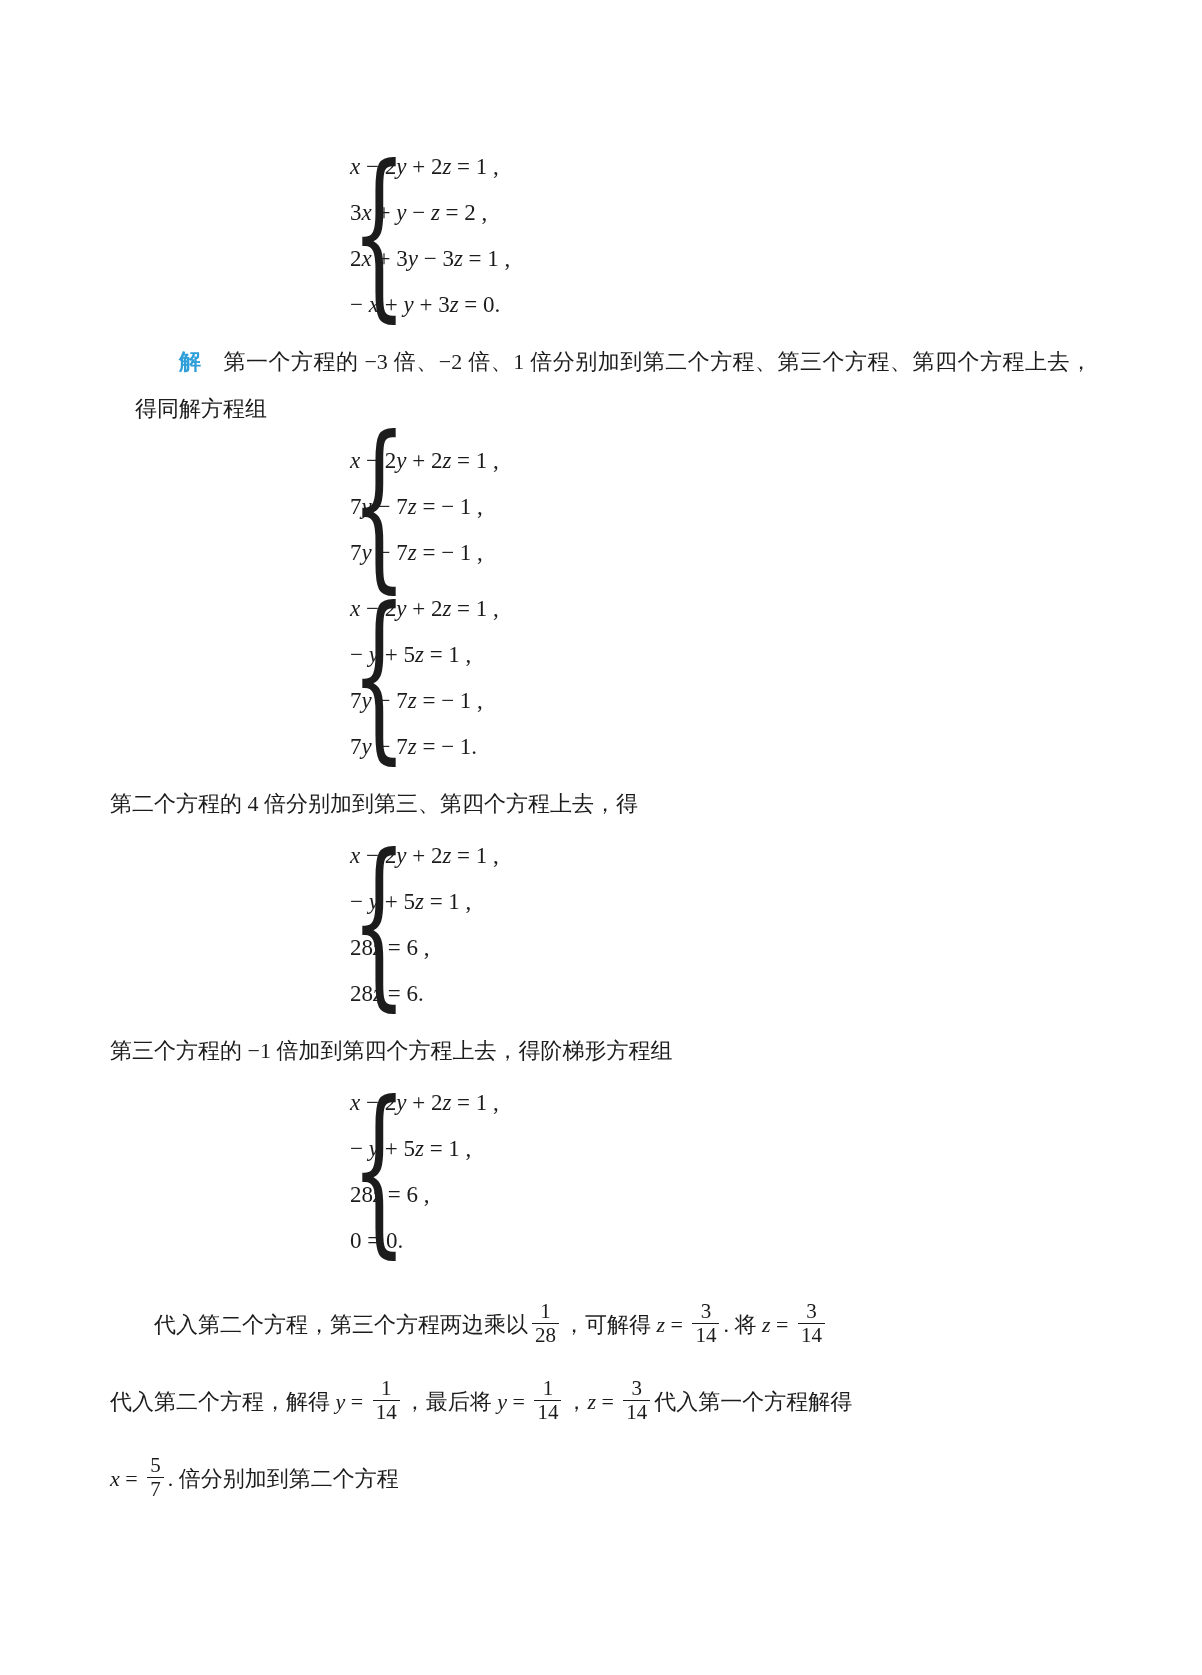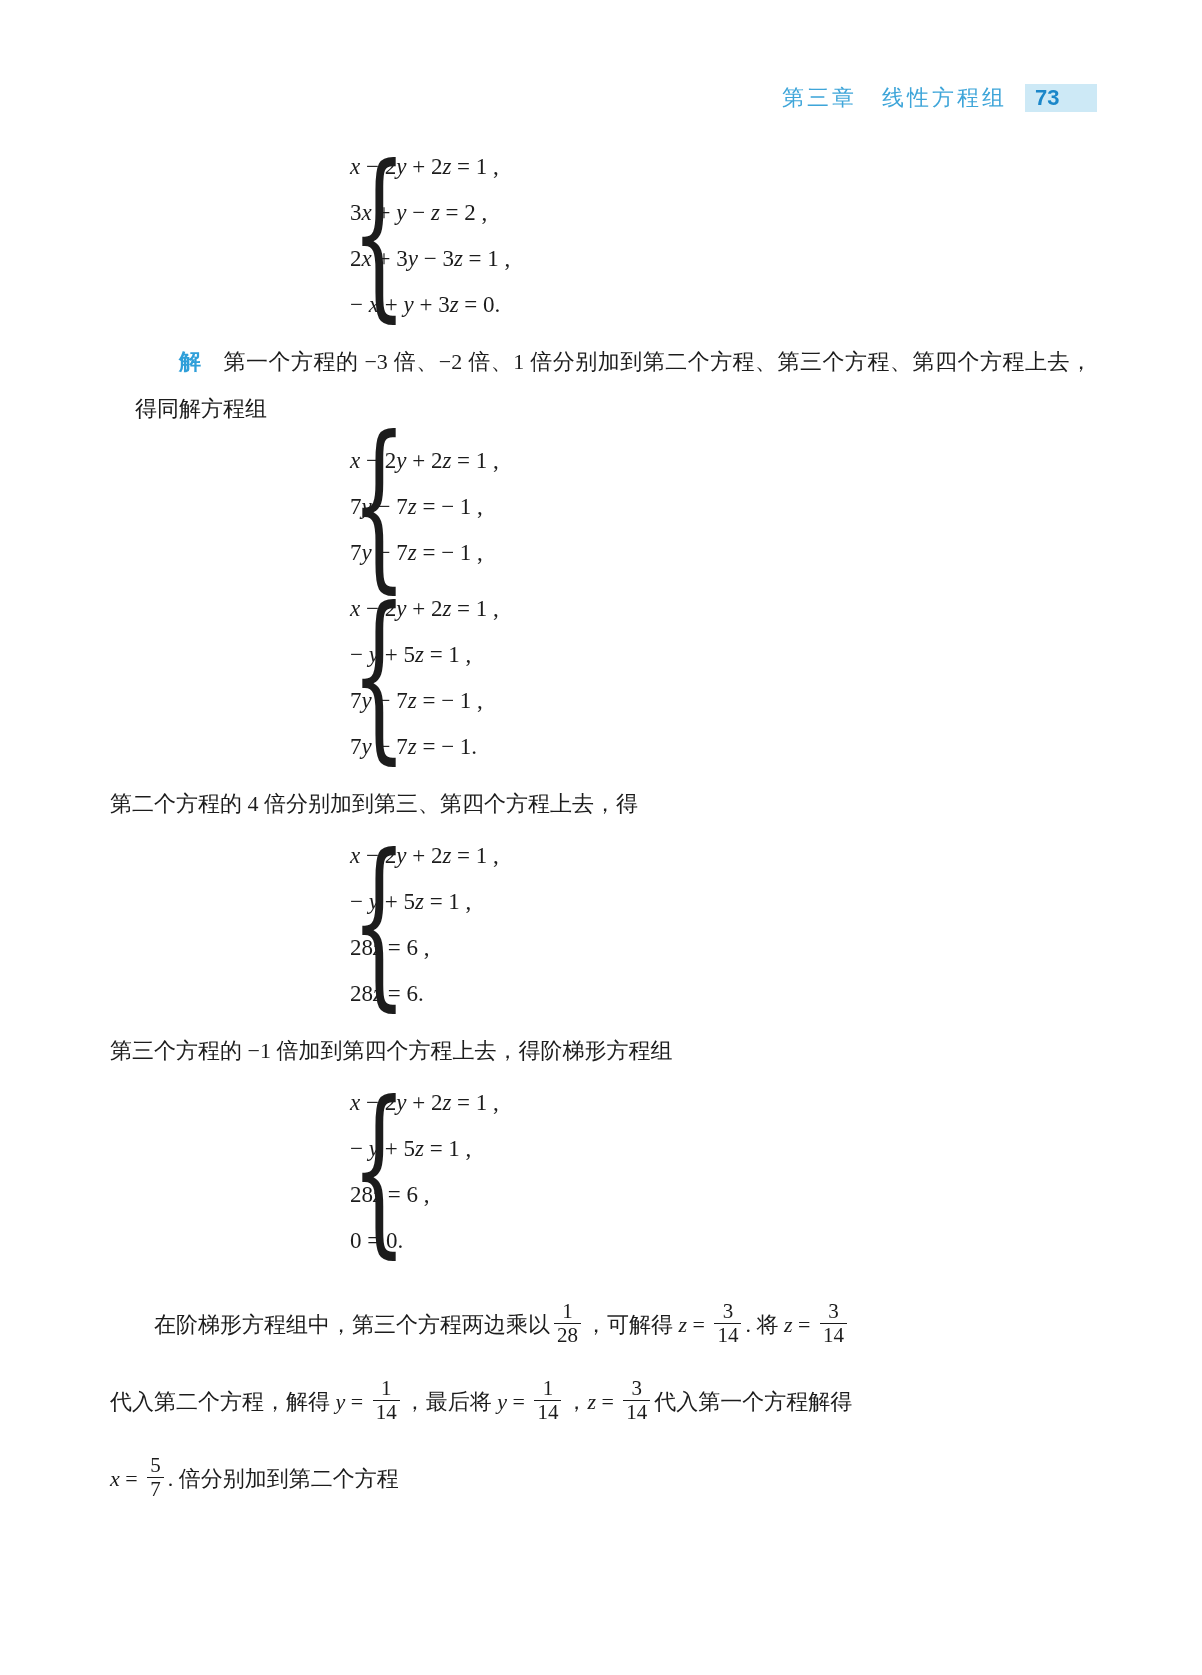--- a/index.html
+++ b/index.html
@@ -97,26 +97,20 @@
     font-family:"Liberation Serif","DejaVu Serif",serif;
   }
   .frac .num { padding:0 3px; }
   .frac .den { padding:0 3px; border-top:1.5px solid #1a1a1a; }
 </style>
 </head>
 <body>
 
 <div class="page">
 
-  <header class="page-header">
-    <span class="chapter">第三章　线性方程组</span>
-    <span class="page-badge">
-      <span class="num">73</span>
-    </span>
-  </header>
 
   <main class="content">
 
     <section class="eq-system">
       <span class="brace">{</span>
       <div class="eq-lines">
           <div class="eq-line"><i>x</i> − 2<i>y</i> + 2<i>z</i> = 1 ,</div>
           <div class="eq-line">3<i>x</i> + <i>y</i> − <i>z</i> = 2 ,</div>
           <div class="eq-line">2<i>x</i> + 3<i>y</i> − 3<i>z</i> = 1 ,</div>
           <div class="eq-line">− <i>x</i> + <i>y</i> + 3<i>z</i> = 0.</div>
@@ -165,21 +159,21 @@
       <span class="brace">{</span>
       <div class="eq-lines">
           <div class="eq-line"><i>x</i> − 2<i>y</i> + 2<i>z</i> = 1 ,</div>
           <div class="eq-line">− <i>y</i> + 5<i>z</i> = 1 ,</div>
           <div class="eq-line">28<i>z</i> = 6 ,</div>
           <div class="eq-line">0 = 0.</div>
         </div>
     </section>
 
     <div class="conclusion">
-      <div class="c-line c-indent"><span>在阶梯形方程组中，第三个方程两边乘以</span><span class="frac">
+      <div class="c-line c-indent"><span>代入第二个方程，第三个方程两边乘以</span><span class="frac">
             <span class="num">1</span>
             <span class="den">28</span>
           </span><span>，可解得 </span><span class="math"><i>z</i> = </span><span class="frac">
             <span class="num">3</span>
             <span class="den">14</span>
           </span><span>. 将 </span><span class="math"><i>z</i> = </span><span class="frac">
             <span class="num">3</span>
             <span class="den">14</span>
           </span></div>
       <div class="c-line"><span>代入第二个方程，解得 </span><span class="math"><i>y</i> = </span><span class="frac">

